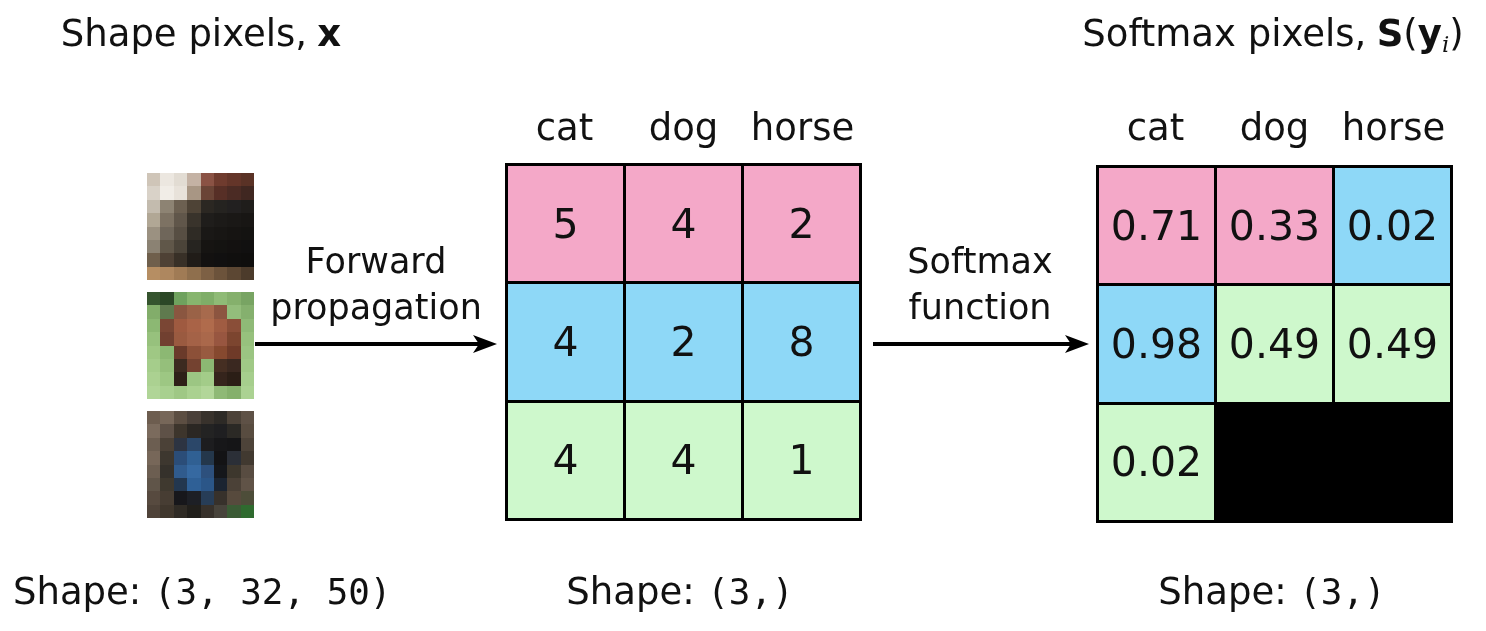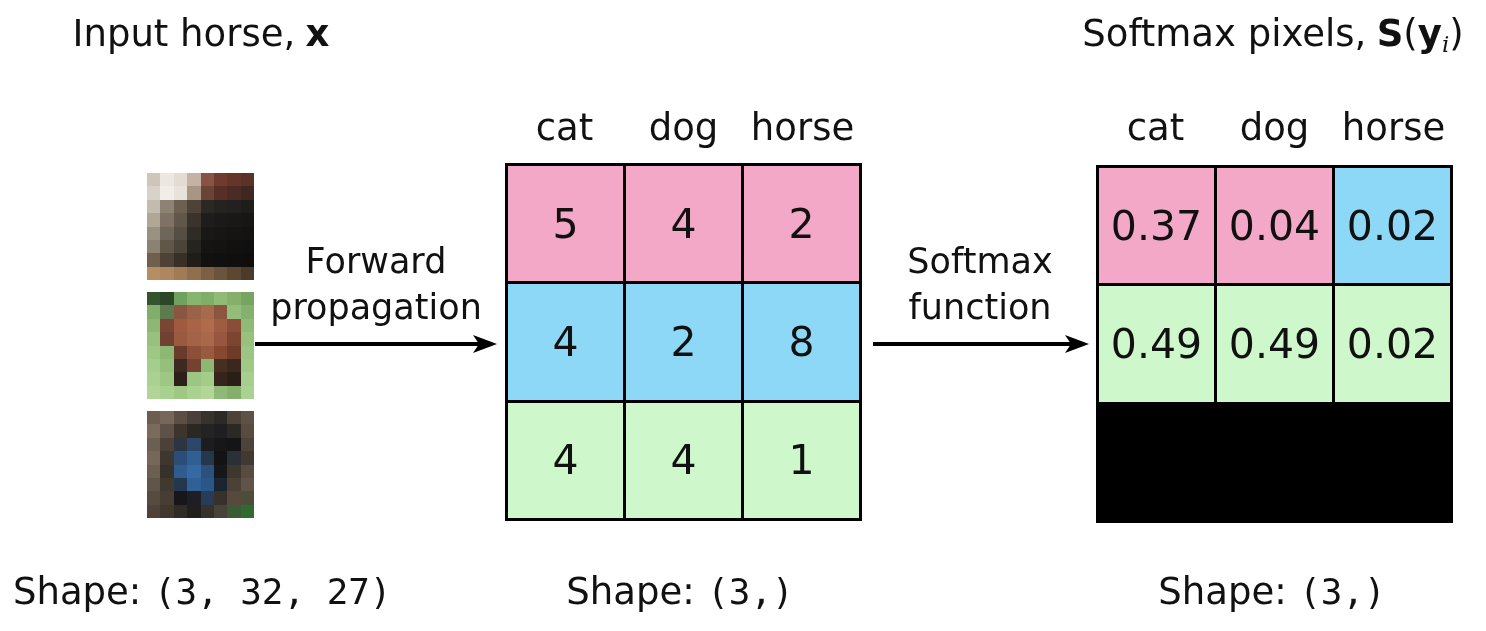--- a/index.html
+++ b/index.html
@@ -38,21 +38,21 @@
     font-size:0.97em; margin-left:0.35em;
   }
   svg.arrow { display:block; overflow:visible; }
 </style>
 </head>
 <body>
 
 <div class="canvas">
 
   <div class="abs title" style="left:0px; top:12px; width:402px;">
-    <span>Input horse,</span><b class="mspace">x</b>
+    <span>Shape pixels,</span><b class="mspace">x</b>
   </div>
 
 
   <div class="abs title" style="left:1023px; top:12px; width:500px;">
     <span>Softmax pixels,</span><b class="mspace">S</b><span>(</span><b>y</b><sub class="mathsub">i</sub><span>)</span>
   </div>
 
   <div class="abs pixel-image" style="left:147px; top:173px;">
       <div style="background: rgb(207, 197, 184);"></div>
       <div style="background: rgb(236, 231, 224);"></div>
@@ -288,30 +288,31 @@
     <div class="cell" style="background: rgb(206, 248, 204);">1</div>
   </div>
 
   <div class="abs col-headers" style="left:1096px; top:96px;">
     <span>cat</span>
     <span>dog</span>
     <span>horse</span>
   </div>
 
   <div class="abs matrix" style="left:1096px; top:165px;">
-    <div class="cell" style="background: rgb(244, 168, 200);">0.37</div>
-    <div class="cell" style="background: rgb(244, 168, 200);">0.04</div>
+    <div class="cell" style="background: rgb(244, 168, 200);">0.71</div>
+    <div class="cell" style="background: rgb(244, 168, 200);">0.33</div>
     <div class="cell" style="background: rgb(142, 216, 247);">0.02</div>
+    <div class="cell" style="background: rgb(142, 216, 247);">0.98</div>
     <div class="cell" style="background: rgb(206, 248, 204);">0.49</div>
     <div class="cell" style="background: rgb(206, 248, 204);">0.49</div>
     <div class="cell" style="background: rgb(206, 248, 204);">0.02</div>
   </div>
 
   <div class="abs shape-label" style="left:13px; top:570px;">
-    <span>Shape:</span><span class="tuple">(3, 32, 27)</span>
+    <span>Shape:</span><span class="tuple">(3, 32, 50)</span>
   </div>
   <div class="abs shape-label" style="left:530px; top:570px; width:300px; text-align:center;">
     <span>Shape:</span><span class="tuple">(3,)</span>
   </div>
   <div class="abs shape-label" style="left:1122px; top:570px; width:300px; text-align:center;">
     <span>Shape:</span><span class="tuple">(3,)</span>
   </div>
 
 </div>
 

